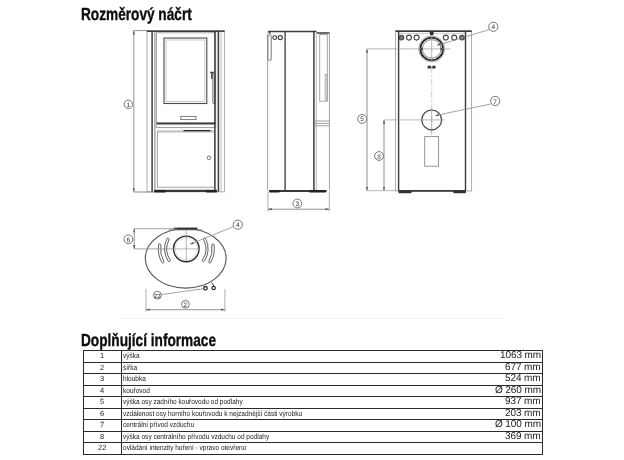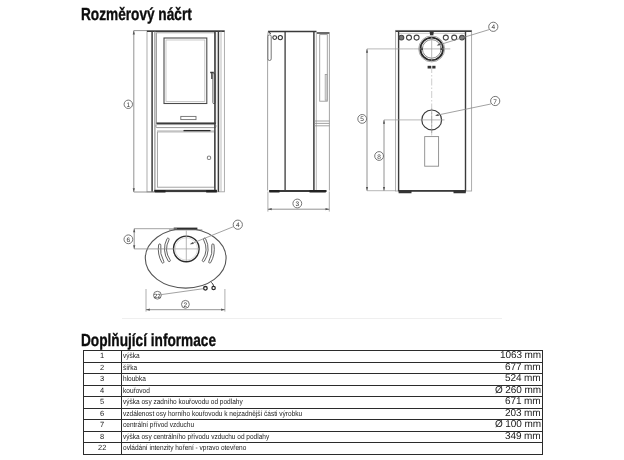--- a/index.html
+++ b/index.html
@@ -290,32 +290,32 @@
   <tr>
         <td class="n"><span>3</span></td>
         <td><span class="v2">524 mm</span><span class="d">hloubka</span></td>
       </tr>
   <tr>
         <td class="n"><span>4</span></td>
         <td><span class="v2">Ø 260 mm</span><span class="d">kouřovod</span></td>
       </tr>
   <tr>
         <td class="n"><span>5</span></td>
-        <td><span class="v2">671 mm</span><span class="d">výška osy zadního kouřovodu od podlahy</span></td>
+        <td><span class="v2">937 mm</span><span class="d">výška osy zadního kouřovodu od podlahy</span></td>
       </tr>
   <tr>
         <td class="n"><span>6</span></td>
         <td><span class="v2">203 mm</span><span class="d">vzdálenost osy horního kouřovodu k nejzadnější části výrobku</span></td>
       </tr>
   <tr>
         <td class="n"><span>7</span></td>
         <td><span class="v2">Ø 100 mm</span><span class="d">centrální přívod vzduchu</span></td>
       </tr>
   <tr>
         <td class="n"><span>8</span></td>
-        <td><span class="v2">349 mm</span><span class="d">výška osy centrálního přívodu vzduchu od podlahy</span></td>
+        <td><span class="v2">369 mm</span><span class="d">výška osy centrálního přívodu vzduchu od podlahy</span></td>
       </tr>
   <tr>
         <td class="n"><span>22</span></td>
         <td><span class="d">ovládání intenzity hoření - vpravo otevřeno</span></td>
       </tr>
 </tbody>
   </table>
 
 </body></html>

